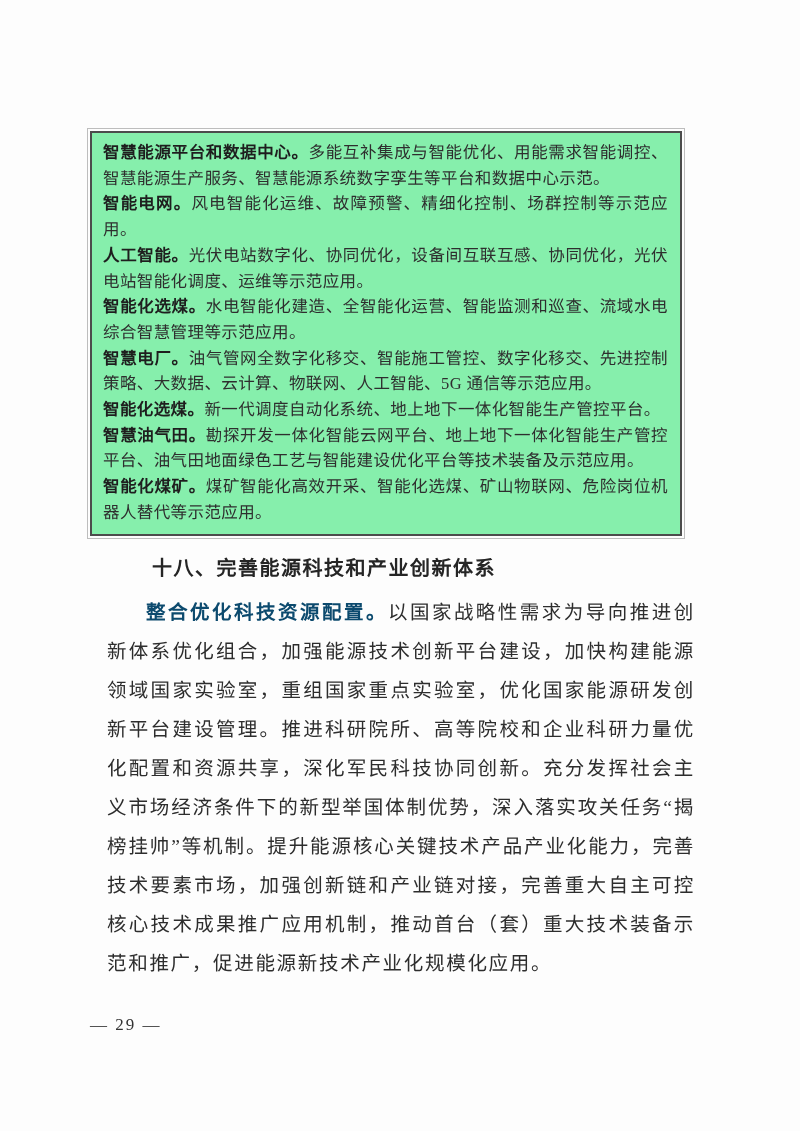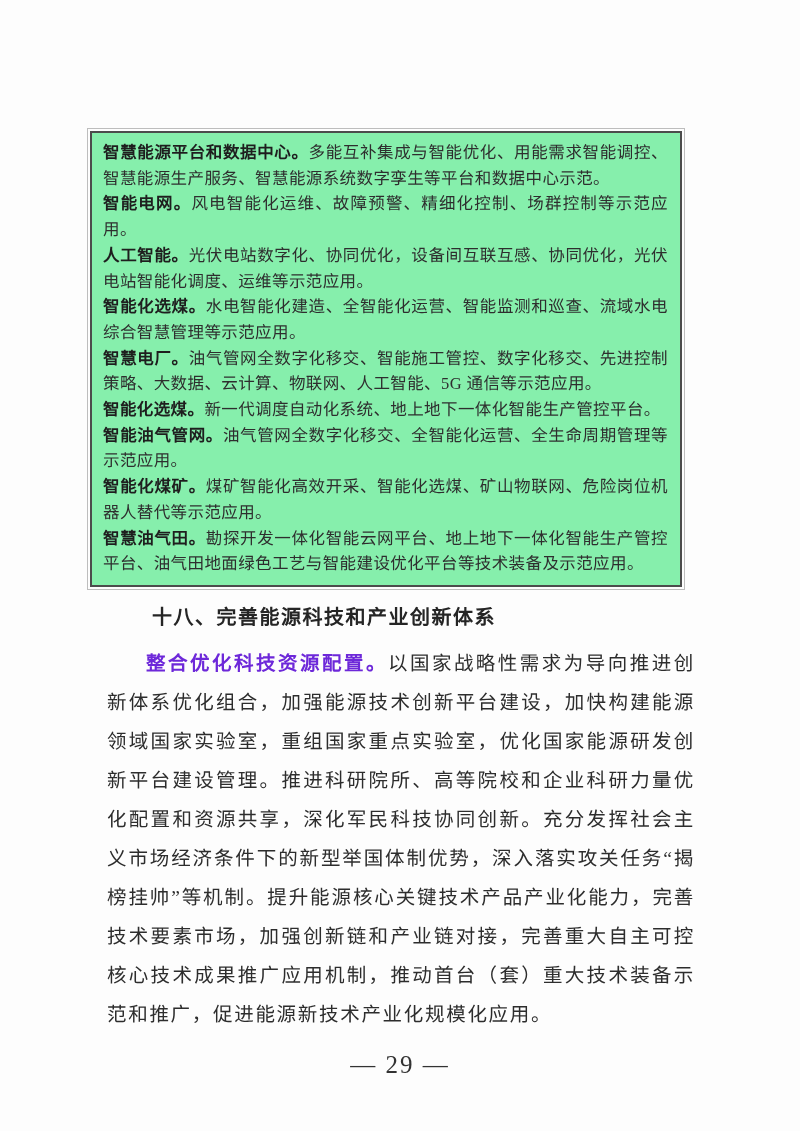--- a/index.html
+++ b/index.html
@@ -39,65 +39,63 @@
     color: #2e2e2e;
   }
   .spec-entry .term {
     font-family: "Liberation Sans", "DejaVu Sans", sans-serif;
     font-weight: 700;
     color: #1e1e1e;
   }
   
   .section-heading {
     margin: 19px 0 0 62px;
-    font-family: Liberation Mono, monospace;
+    font-family: Liberation Serif, serif;
     font-weight: 700;
     font-size: 20px;
     line-height: 26px;
     color: #252525;
     letter-spacing: 1.5px;
   }
   
   .body-paragraph {
     margin: 12px 15px 0 17px;
     font-size: 19.5px;
     line-height: 39px;
     letter-spacing: 1.7px;
     text-align: justify;
     text-indent: 2em;
     color: #2d2d2d;
   }
   .body-paragraph .lead {
     font-weight: 700;
-    color: #6d28d9;
+    color: #0c4a6e;
   }
   
   .page-number {
-    margin-top: 17px;
-    text-align: center;
-    font-size: 25px;
+    margin-top: 32px;
+    font-size: 17px;
     letter-spacing: 2px;
     color: #333333;
   }
 </style>
 </head>
 <body>
 
 <div class="page">
 
   <div class="spec-table">
     <p class="spec-entry"><span class="term">智慧能源平台和数据中心。</span><span class="desc">多能互补集成与智能优化、用能需求智能调控、智慧能源生产服务、智慧能源系统数字孪生等平台和数据中心示范。</span></p>
     <p class="spec-entry"><span class="term">智能电网。</span><span class="desc">风电智能化运维、故障预警、精细化控制、场群控制等示范应用。</span></p>
     <p class="spec-entry"><span class="term">人工智能。</span><span class="desc">光伏电站数字化、协同优化，设备间互联互感、协同优化，光伏电站智能化调度、运维等示范应用。</span></p>
     <p class="spec-entry"><span class="term">智能化选煤。</span><span class="desc">水电智能化建造、全智能化运营、智能监测和巡查、流域水电综合智慧管理等示范应用。</span></p>
     <p class="spec-entry"><span class="term">智慧电厂。</span><span class="desc">油气管网全数字化移交、智能施工管控、数字化移交、先进控制策略、大数据、云计算、物联网、人工智能、5G 通信等示范应用。</span></p>
     <p class="spec-entry"><span class="term">智能化选煤。</span><span class="desc">新一代调度自动化系统、地上地下一体化智能生产管控平台。</span></p>
-    <p class="spec-entry"><span class="term">智能油气管网。</span><span class="desc">油气管网全数字化移交、全智能化运营、全生命周期管理等示范应用。</span></p>
+    <p class="spec-entry"><span class="term">智慧油气田。</span><span class="desc">勘探开发一体化智能云网平台、地上地下一体化智能生产管控平台、油气田地面绿色工艺与智能建设优化平台等技术装备及示范应用。</span></p>
     <p class="spec-entry"><span class="term">智能化煤矿。</span><span class="desc">煤矿智能化高效开采、智能化选煤、矿山物联网、危险岗位机器人替代等示范应用。</span></p>
-    <p class="spec-entry"><span class="term">智慧油气田。</span><span class="desc">勘探开发一体化智能云网平台、地上地下一体化智能生产管控平台、油气田地面绿色工艺与智能建设优化平台等技术装备及示范应用。</span></p>
   </div>
 
   <h2 class="section-heading">十八、完善能源科技和产业创新体系</h2>
 
   <p class="body-paragraph"><span class="lead">整合优化科技资源配置。</span><span class="body-text">以国家战略性需求为导向推进创新体系优化组合，加强能源技术创新平台建设，加快构建能源领域国家实验室，重组国家重点实验室，优化国家能源研发创新平台建设管理。推进科研院所、高等院校和企业科研力量优化配置和资源共享，深化军民科技协同创新。充分发挥社会主义市场经济条件下的新型举国体制优势，深入落实攻关任务“揭榜挂帅”等机制。提升能源核心关键技术产品产业化能力，完善技术要素市场，加强创新链和产业链对接，完善重大自主可控核心技术成果推广应用机制，推动首台（套）重大技术装备示范和推广，促进能源新技术产业化规模化应用。</span></p>
 
   <div class="page-number">— 29 —</div>
 
 </div>
 

